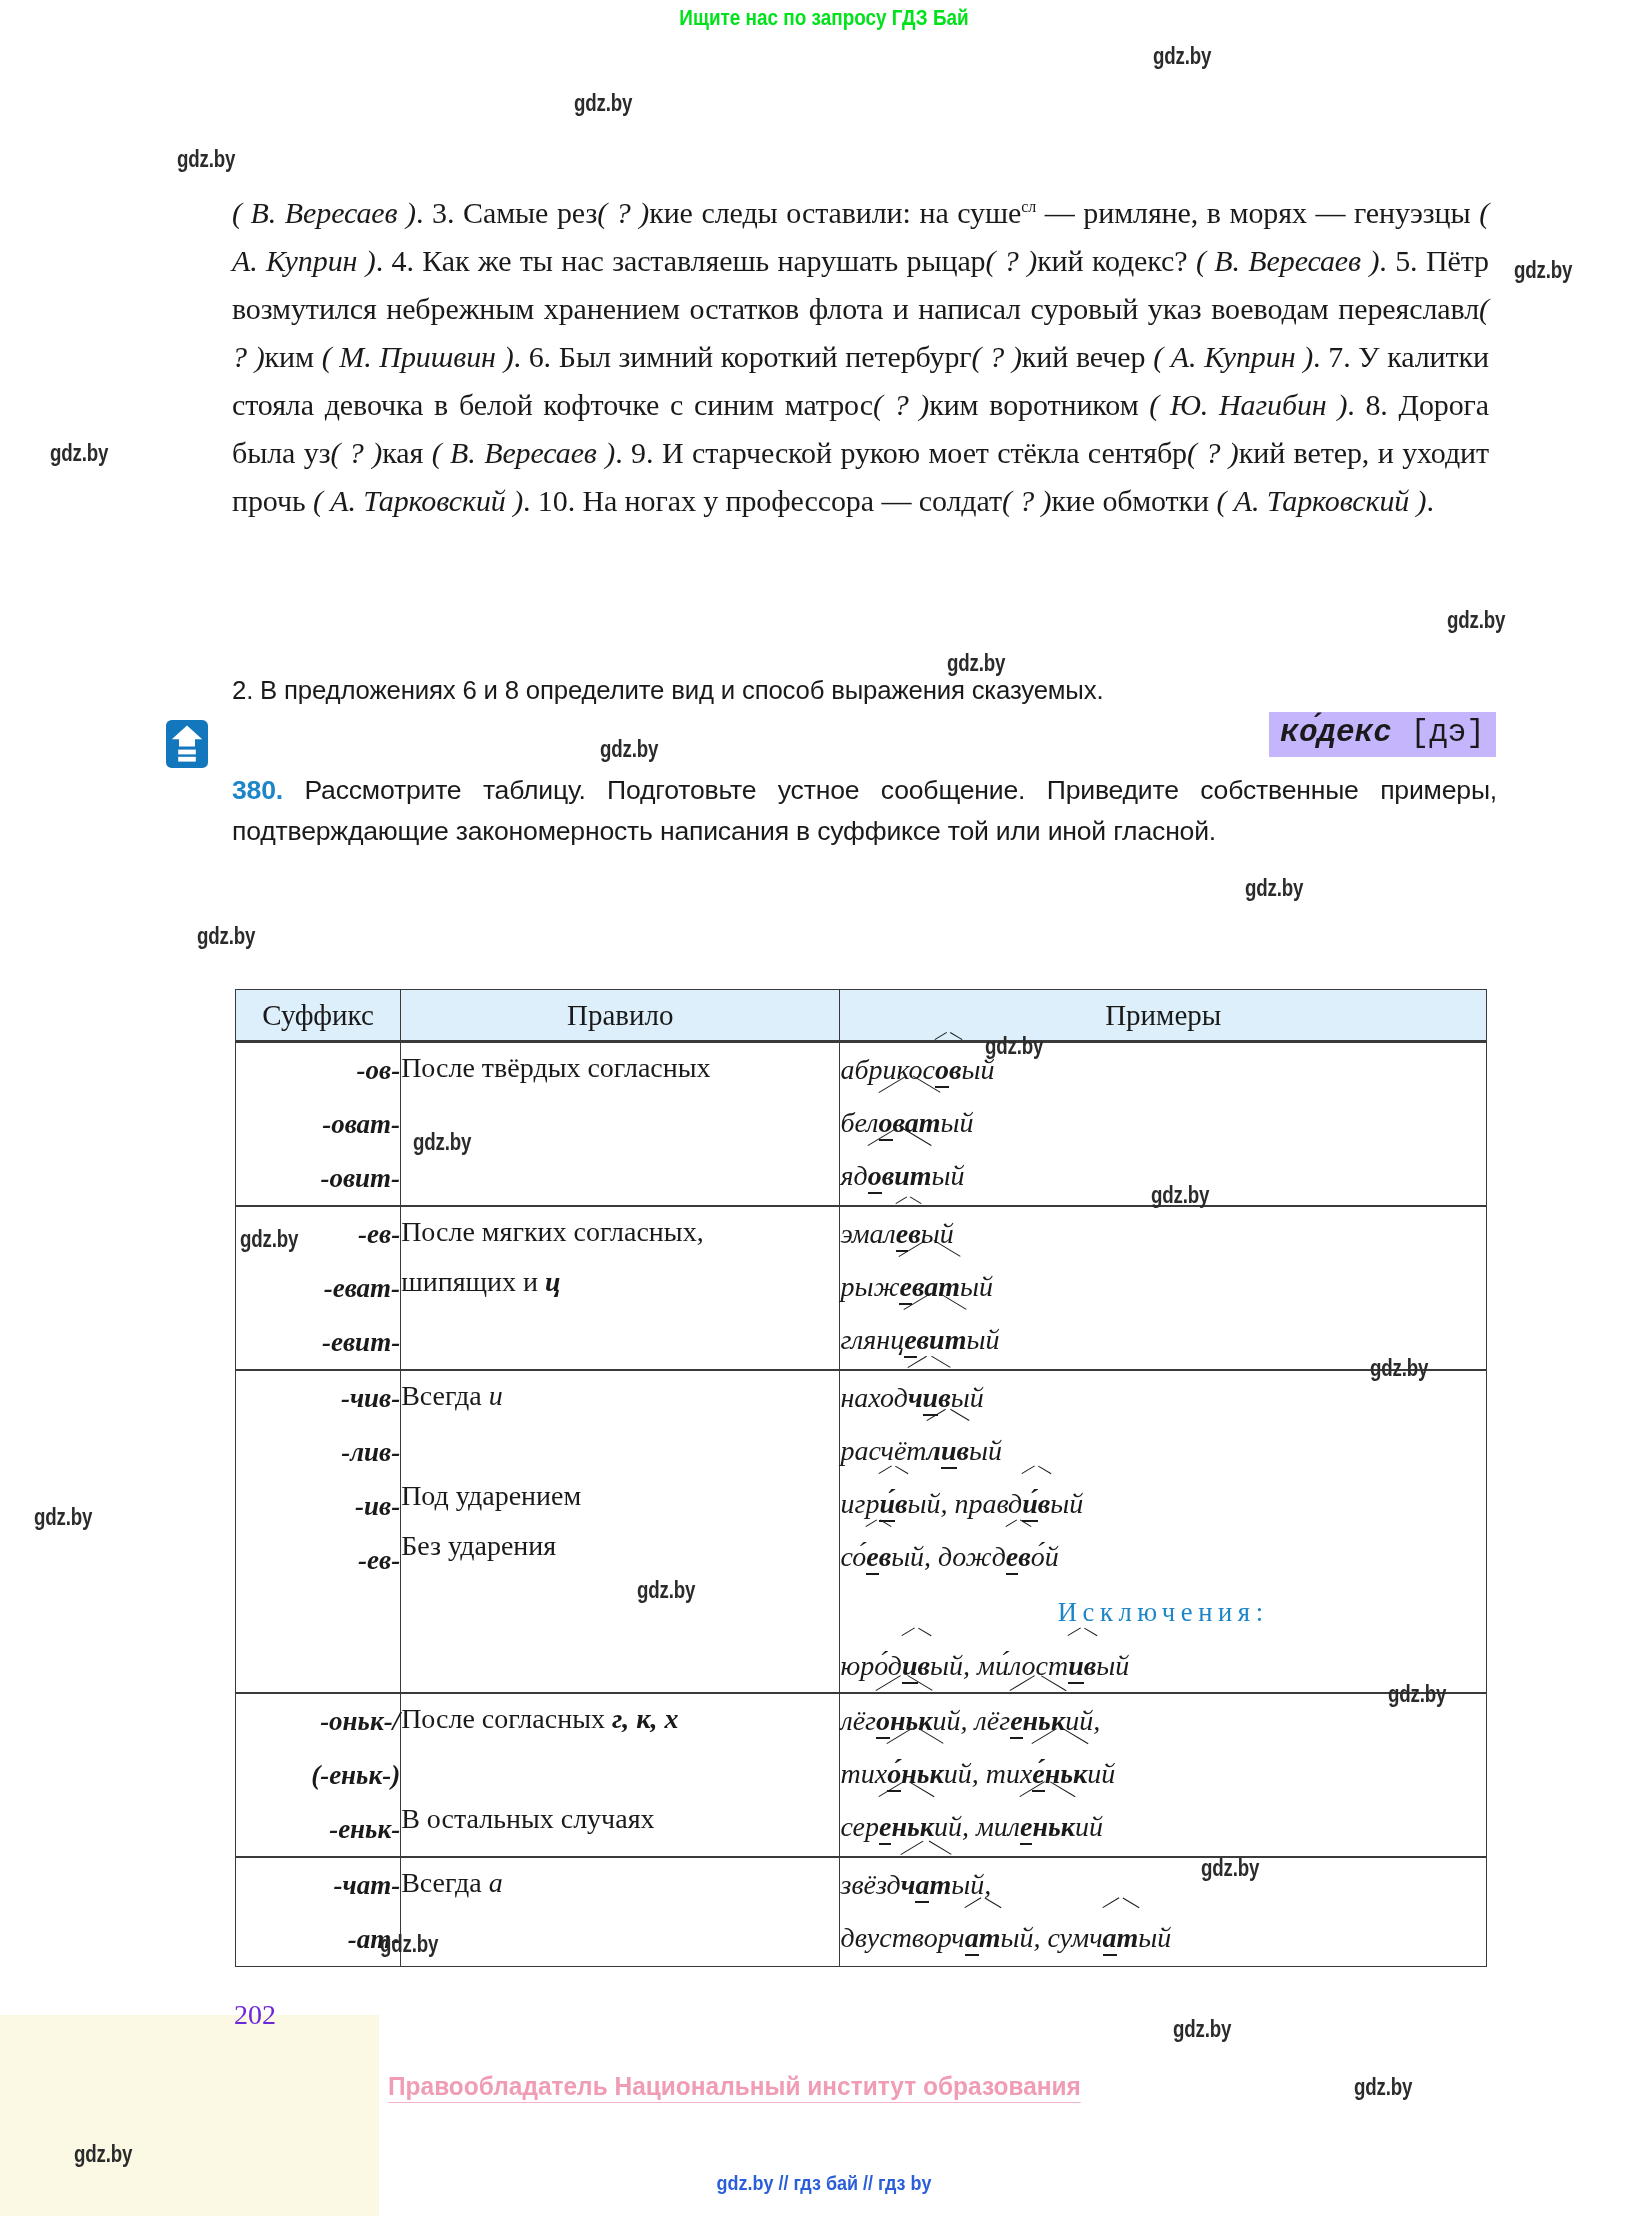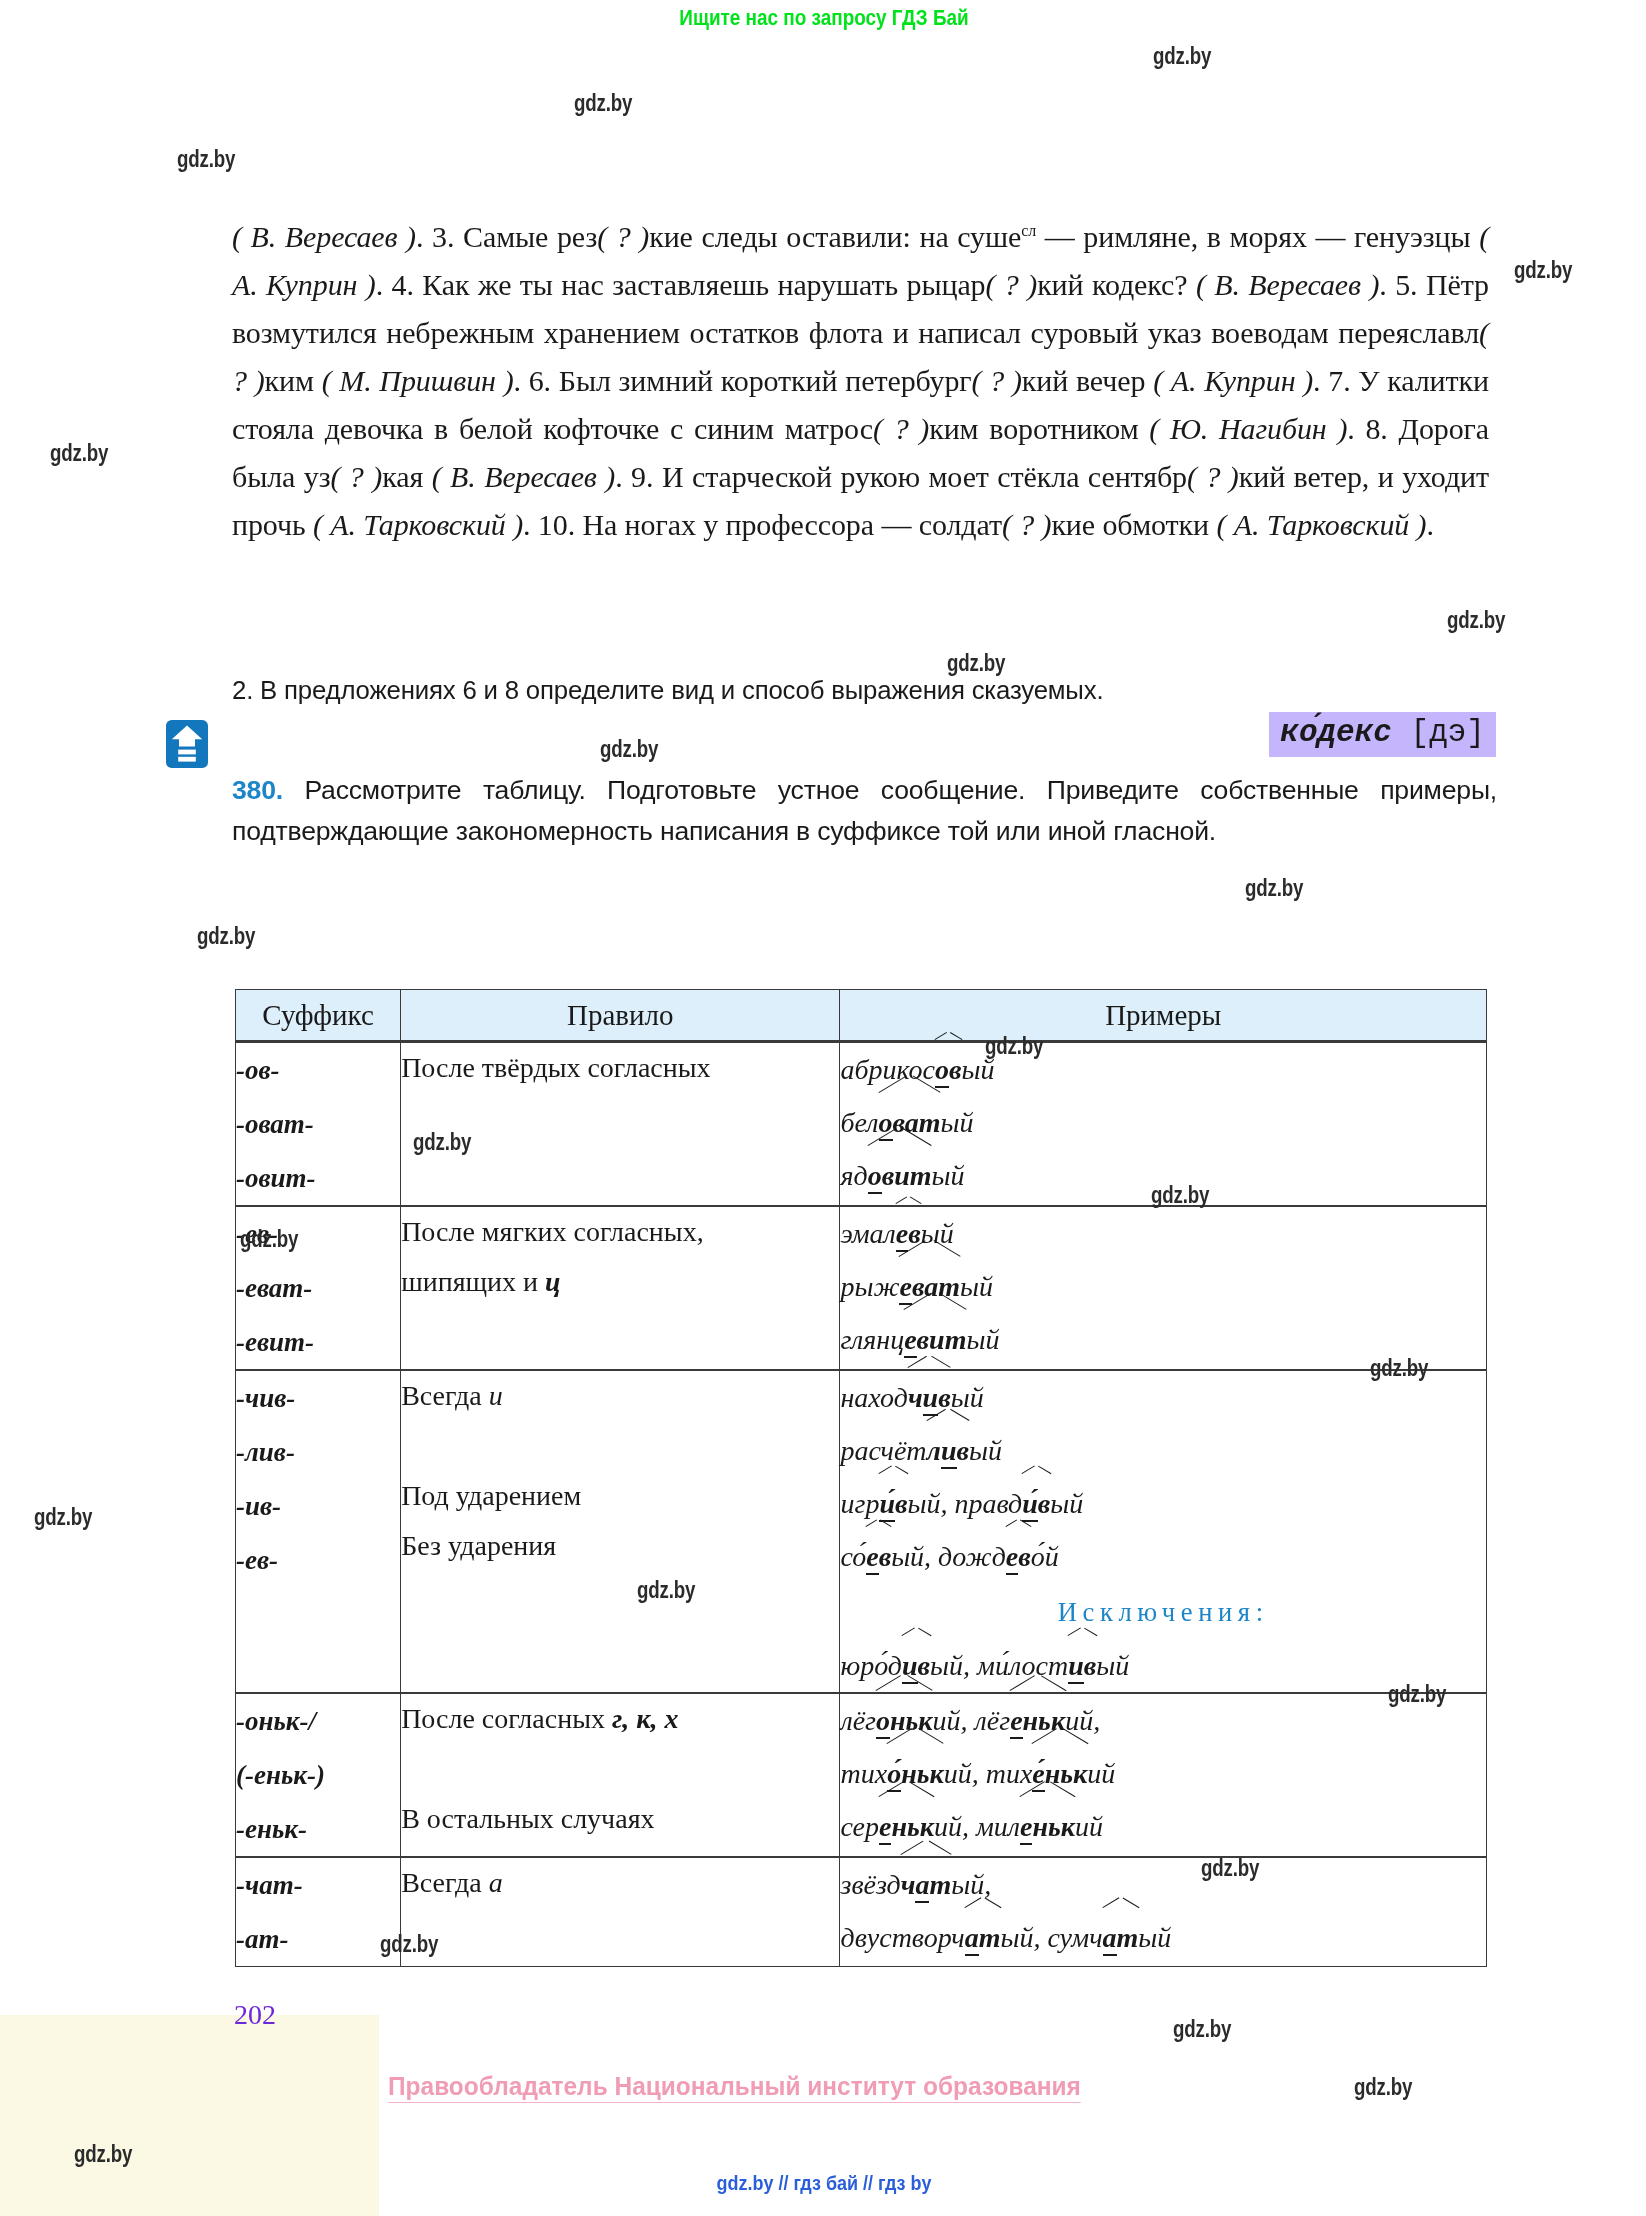--- a/index.html
+++ b/index.html
@@ -39,21 +39,21 @@
     background:#fbf8e3;z-index:1;
   }
 
   
   .para{
     position:absolute;z-index:10;
     font-family:"Liberation Serif",serif;
     color:#1a1a1a;
   }
   .serif-block{
-    left:232px;top:207px;width:1257px;
+    left:232px;top:183px;width:1257px;
     font-size:30px;line-height:48px;text-align:justify;
     letter-spacing:-0.1px;
   }
   .serif-block i{font-style:italic;}
   .sup-sl{font-size:16px;vertical-align:super;font-style:normal;}
 
   .task2{
     left:232px;top:673px;width:1265px;
     font-family:"Liberation Sans",sans-serif;
     font-size:26.6px;line-height:35px;letter-spacing:-0.2px;
@@ -115,21 +115,21 @@
   .col-b{width:439px;}
   .col-c{width:646px;}
 
   .tbl tbody tr{ }
   .tbl tbody td{
     font-size:28px;color:#1a1a1a;
     font-family:"Liberation Serif",serif;
   }
   .tbl tbody tr td{border-top:2.4px solid #3a3a3a;}
 
-  .c-suf{text-align:left;padding:13px 3.2px 16px 3.2px;}
+  .c-suf{text-align:right;padding:13px 3.2px 16px 3.2px;}
   .c-suf div{font-style:italic;font-weight:700;line-height:54px;font-size:27px;}
   .c-rule{padding:13px 0 16px 17.7px;line-height:50px;}
   .c-rule i{font-style:italic;}
   .c-rule b{font-style:italic;font-weight:700;}
   .c-ex{padding:17.7px 0 16px 14.5px;line-height:53px;font-style:italic;}
   .c-ex .exc{
     color:#1c86c8;font-style:normal;font-weight:400;letter-spacing:5.6px;
     font-size:26.6px;display:block;margin-top:3.2px;text-align:center;
   }
 

